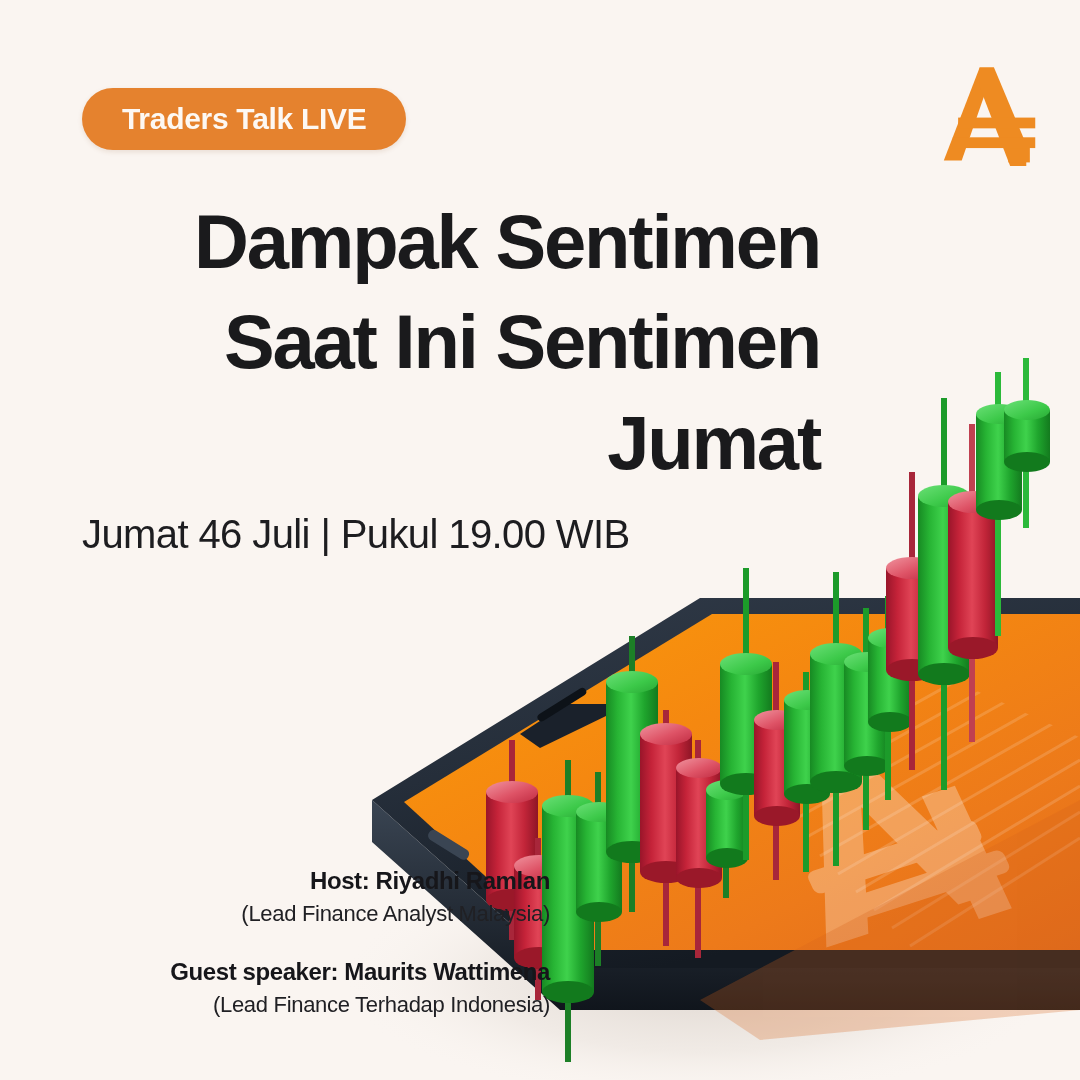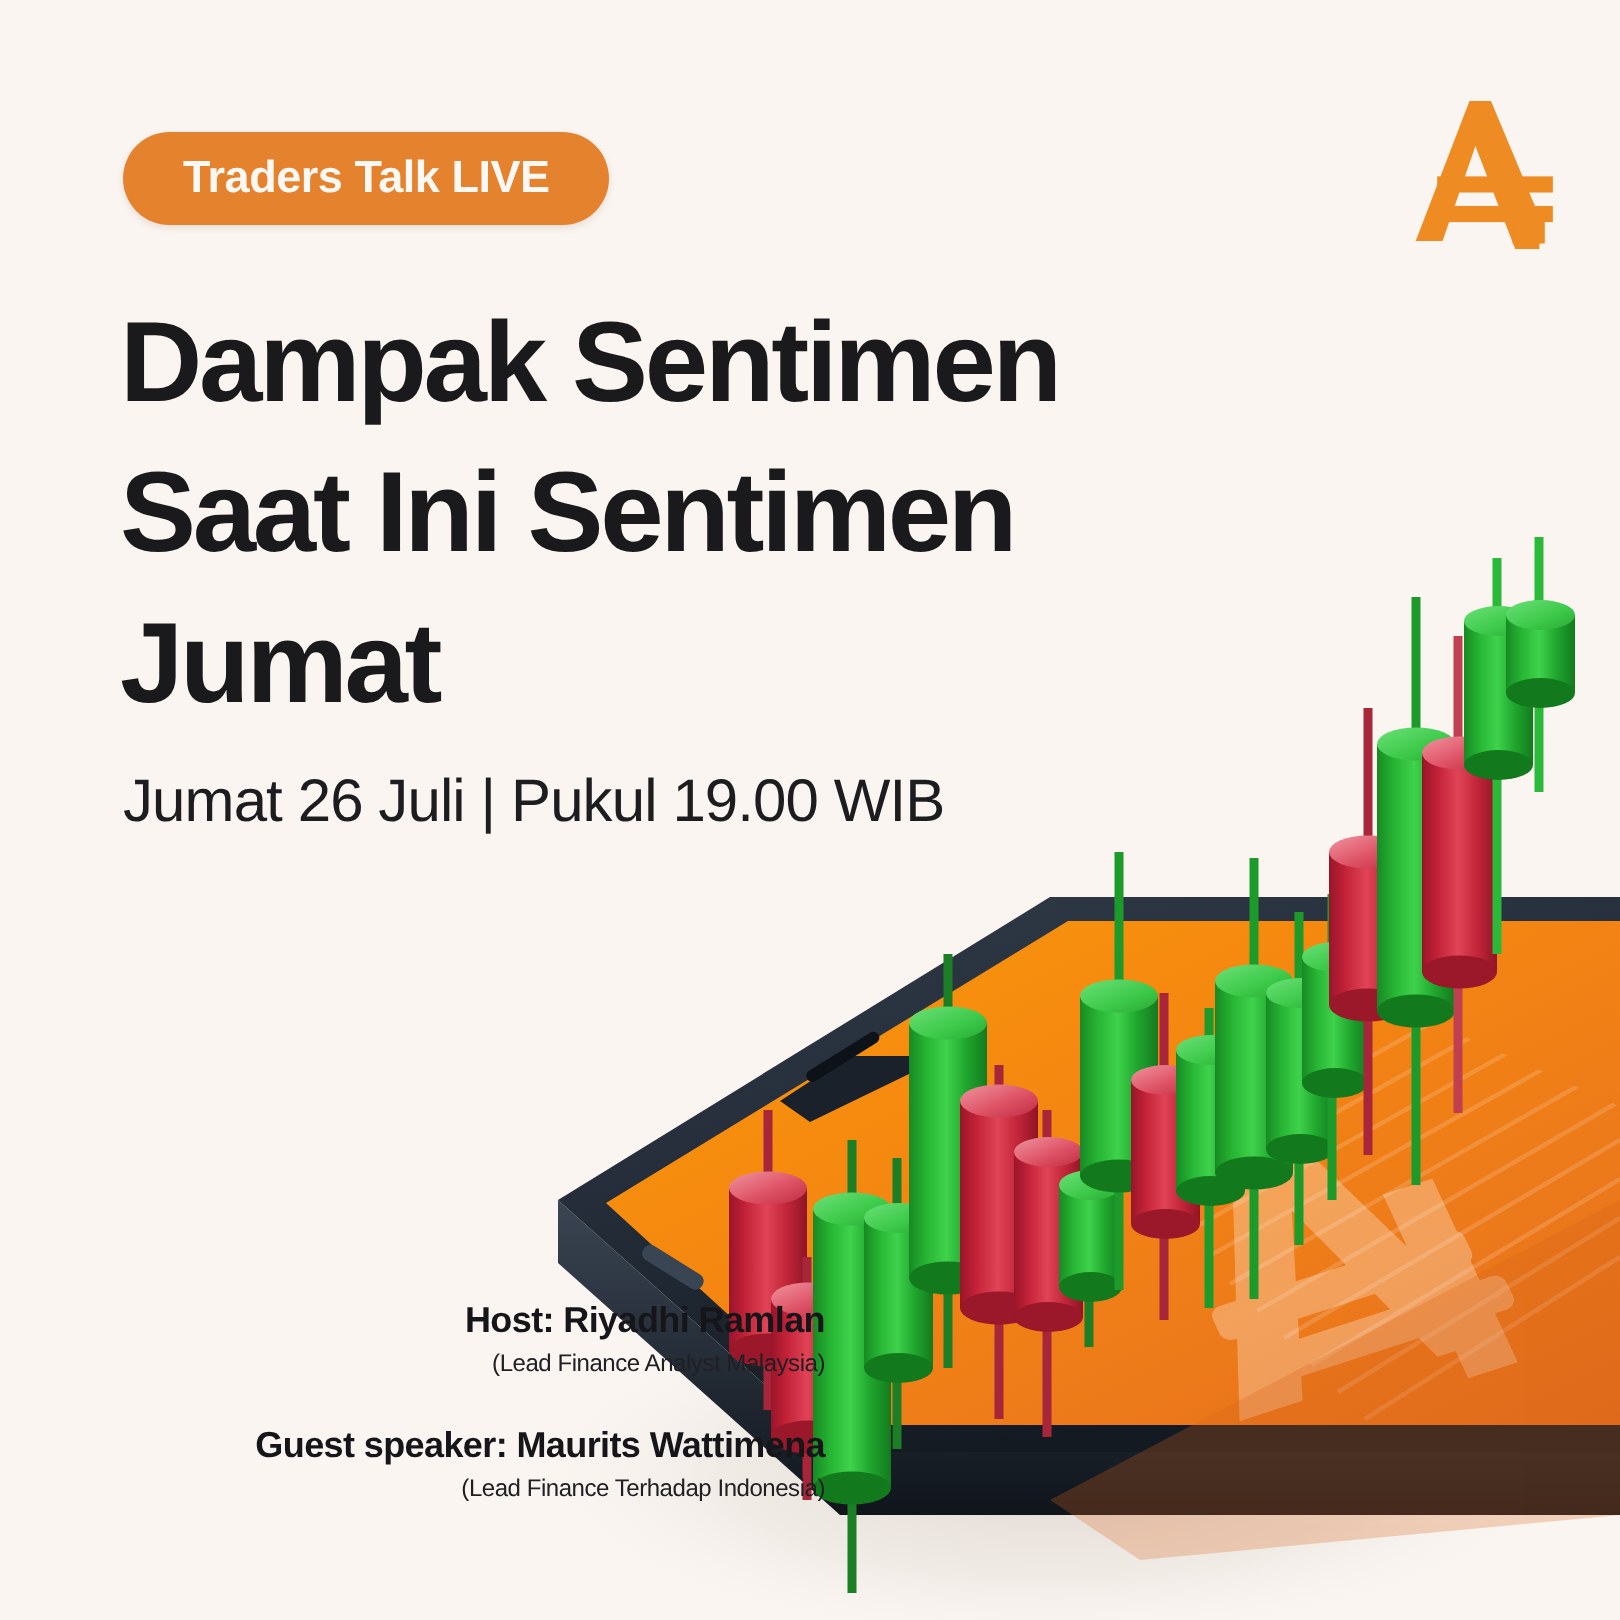--- a/index.html
+++ b/index.html
@@ -50,20 +50,21 @@
     width:740px;
   }
   #headline .hl-line{
     display:block;
     color:#1A1A1C;
     font-size:76px;
     font-weight:bold;
     line-height:1.32;
     letter-spacing:-2.2px;
     white-space:nowrap;
+    text-align:right;
   }
 
   
   #dateline{
     position:absolute;
     left:82px;top:512px;
     color:#1D1D20;
     font-size:40px;
     font-weight:normal;
     letter-spacing:-0.6px;
@@ -83,21 +84,21 @@
     color:#16161A;
     font-size:24px;
     font-weight:bold;
     letter-spacing:-0.4px;
     line-height:1.25;
     white-space:nowrap;
   }
   #credits .cred-role{
     display:block;
     color:#202024;
-    font-size:16px;
+    font-size:22px;
     font-weight:normal;
     letter-spacing:-0.3px;
     line-height:1.35;
     margin-top:3px;
     white-space:nowrap;
   }
 
   
   #logo{
     position:absolute;
@@ -346,21 +347,21 @@
   <div id="badge">
     <span class="badge-text">Traders Talk LIVE</span>
   </div>
 
   <div id="headline">
     <span class="hl-line">Dampak Sentimen</span>
     <span class="hl-line">Saat Ini Sentimen</span>
     <span class="hl-line">Jumat</span>
   </div>
 
-  <div id="dateline">Jumat 26 Juli | Pukul 19.00 WIB</div>
+  <div id="dateline">Jumat 46 Juli | Pukul 19.00 WIB</div>
 
   <div id="credits">
     <div class="cred-block">
       <span class="cred-name">Host: Riyadhi Ramlan</span>
       <span class="cred-role">(Lead Finance Analyst Malaysia)</span>
     </div>
     <div class="cred-block">
       <span class="cred-name">Guest speaker: Maurits Wattimena</span>
       <span class="cred-role">(Lead Finance Terhadap Indonesia)</span>
     </div>

